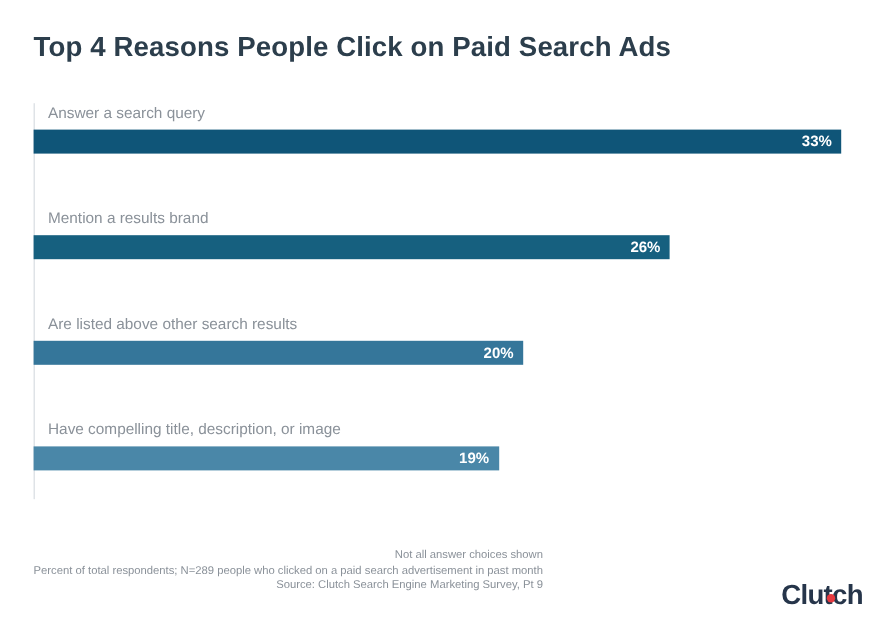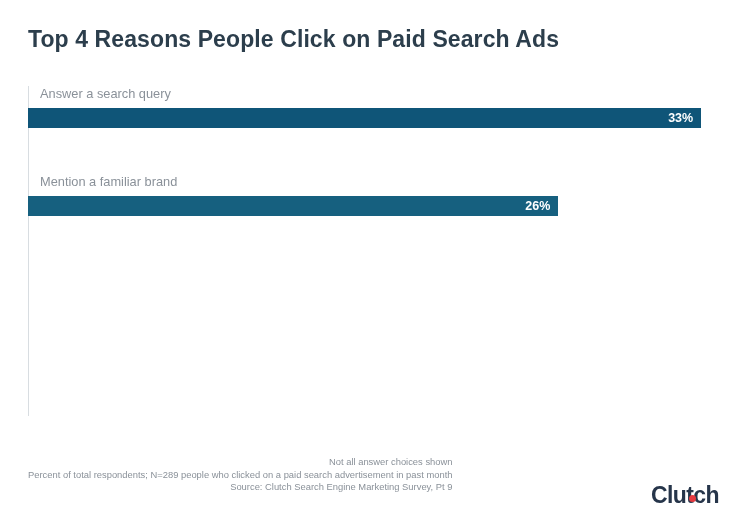--- a/index.html
+++ b/index.html
@@ -123,28 +123,38 @@
     <div class="axis-line"></div>
 
     <div class="bar-group" style="top: 0px; padding-left: 20px;">
       <div class="bar-label">Answer a search query</div>
       <div class="bar" style="width: 673.2px; background: rgb(15, 85, 120);">
         <span class="bar-value">33%</span>
       </div>
     </div>
 
     <div class="bar-group" style="top: 88px;">
-      <div class="bar-label">Mention a familiar brand</div>
+      <div class="bar-label">Mention a results brand</div>
       <div class="bar" style="width: 530.4px; background: rgb(22, 96, 127); padding-left: 44px;">
         <span class="bar-value">26%</span>
       </div>
     </div>
 
+    <div class="bar-group" style="top: 176px;">
+      <div class="bar-label">Are listed above other search results</div>
+      <div class="bar" style="width: 408px; background: rgb(53, 118, 154);">
+        <span class="bar-value">20%</span>
+      </div>
+    </div>
 
     <div class="bar-group" style="top: 264px;">
+      <div class="bar-label">Have compelling title, description, or image</div>
+      <div class="bar" style="width: 387.6px; background: rgb(74, 135, 168);">
+        <span class="bar-value">19%</span>
+      </div>
     </div>
   </div>
 
   <div class="footnotes">
     <div class="footnote-line">Not all answer choices shown</div>
     <div class="footnote-line">Percent of total respondents; N=289 people who clicked on a paid search advertisement in past month</div>
     <div class="footnote-line">Source: Clutch Search Engine Marketing Survey, Pt 9</div>
   </div>
 
   <div class="brand-logo">

